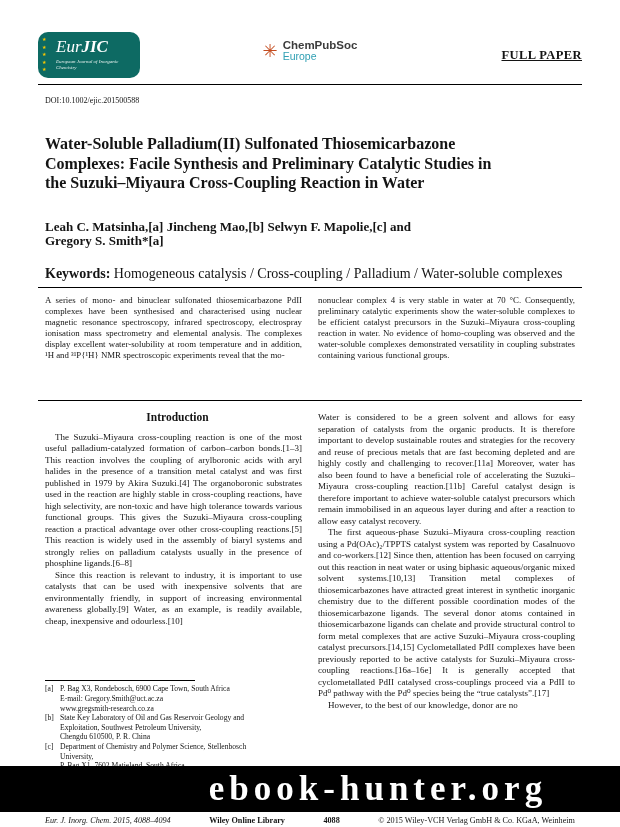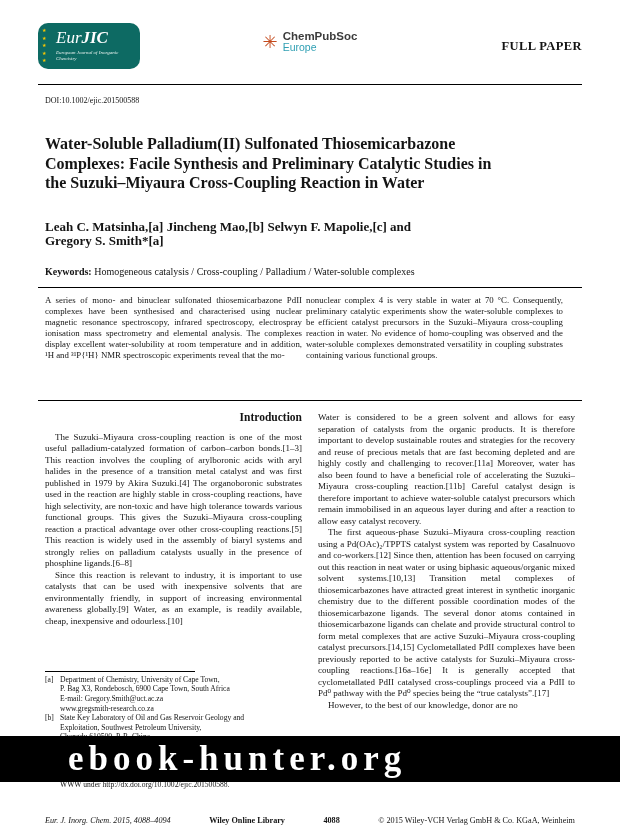--- a/index.html
+++ b/index.html
@@ -2,62 +2,62 @@
 <html><head>
 <meta charset="utf-8">
 <style>
   html,body { margin:0; padding:0; background:#888; }
   .page {
     position:relative; width:620px; height:827px; margin:0 auto;
     background:#ffffff; overflow:hidden;
     font-family:"Liberation Serif","DejaVu Serif",serif; color:#141414;
   }
   
-  .header { position:absolute; top:21px; left:38px; right:38px; height:50px; display:flex; align-items:center; }
+  .header { position:absolute; top:30px; left:38px; right:38px; height:50px; display:flex; align-items:center;text-decoration:underline; }
   .logo { position:relative; width:102px; height:46px; background:#0d6a63; border-radius:10px; color:#fff; overflow:hidden; flex:none; }
   .logo-stars { position:absolute; left:4px; top:4px; color:#f7c600; font-size:5px; line-height:7.5px; text-align:center; }
   .logo-arc { position:absolute; left:-20px; top:-10px; width:46px; height:70px; border:1.5px solid #f7c600; border-radius:50%; border-right-color:transparent; border-top-color:transparent; border-bottom-color:transparent; }
   .logo-main { position:absolute; left:18px; top:5px; }
   .logo-eur { font-style:italic; font-size:17px; font-weight:normal; }
   .logo-jic { font-style:italic; font-size:17px; font-weight:bold; }
   .logo-sub { font-size:5px; line-height:5.5px; width:72px; margin-top:2px; font-style:italic; color:#e8f2ef; }
   .society { position:absolute; left:50%; transform:translateX(-50%); top:9px; display:flex; align-items:center; gap:5px; }
   .soc-icon { font-size:18px; color:#c44b1e; line-height:18px; }
   .soc-name { display:block; font-weight:bold; font-size:11.5px; color:#3c3c3c; font-family:"Liberation Sans",sans-serif; line-height:12px; }
   .soc-region { display:block; font-size:10.5px; color:#2f9fb3; font-family:"Liberation Sans",sans-serif; line-height:11px; }
   .article-type { margin-left:auto; font-weight:bold; font-size:12.5px; letter-spacing:0.4px; }
   .rule { position:absolute; left:38px; right:38px; border-top:1.4px solid #000; }
   .rule-header { top:84px; }
   
   .doi { position:absolute; top:96px; left:45px; font-size:8px; }
   .title { position:absolute; top:134px; left:45px; width:452px; margin:0; font-size:16px; font-weight:bold; line-height:19.5px; }
   .authors { position:absolute; top:220px; left:45px; width:412px; font-size:13px; font-weight:bold; line-height:14px; }
-  .keywords { position:absolute; top:266px; left:45px; width:530px; font-size:10px; }
+  .keywords { position:absolute; top:266px; left:45px; width:530px; font-size:14px; }
   .kw-label { font-weight:bold; }
   .rule-abs-top { top:287px; }
-  .abstract { position:absolute; top:295px; left:45px; width:530px; display:flex; gap:4px; }
+  .abstract { position:absolute; top:295px; left:45px; width:530px; display:flex; gap:16px; }
   .abstract .acol { width:257px; font-size:8.8px; line-height:11px; text-align:justify; }
   .rule-abs-bottom { top:400px; }
   
   .body { position:absolute; top:412px; left:45px; width:530px; height:378px; display:flex; gap:16px; }
   .bcol { width:257px; overflow:hidden; font-size:9px; line-height:11.5px; text-align:justify; display:flex; flex-direction:column; }
-  .section-heading { font-size:11.5px; font-weight:bold; margin:0 0 8px 8px; text-align:right; }
+  .section-heading { font-size:11.5px; font-weight:bold; margin:0 0 8px 8px; text-align:center; }
   .body p { margin:0; }
   .body p.indent { text-indent:10px; }
   
   .footnotes { margin-top:auto; font-size:7.6px; line-height:9.6px; text-align:left; }
   .fn-rule { width:150px; border-top:0.9px solid #000; margin-bottom:3px; }
   .footnote { display:flex; }
   .fn-marker { width:15px; flex:none; }
   .fn-body { flex:1; }
   .supp-icon { display:inline-block; width:7px; height:7px; border:1px solid #444; margin-top:1px; position:relative; }
   .supp-icon::after { content:""; position:absolute; left:1px; top:2px; width:5px; border-top:1px solid #444; box-shadow:0 2px 0 #444; }
   .link { color:#141414; text-decoration:none; }
   
-  .watermark-band { position:absolute; left:0; top:736px; width:620px; height:46px; background:#000; display:flex; align-items:center; z-index:5; }
+  .watermark-band { position:absolute; left:0; top:766px; width:620px; height:46px; background:#000; display:flex; align-items:center; justify-content:center; z-index:5; }
   .watermark-text { color:#fff; font-size:35px; font-weight:bold; letter-spacing:5px; transform:translateX(68px); font-family:"Liberation Serif","DejaVu Serif",serif; }
   
   .footer { position:absolute; left:45px; right:45px; top:816px; display:flex; justify-content:space-between; align-items:baseline; font-size:8.2px; white-space:nowrap; }
   .cite { font-style:italic; }
   .lib { font-weight:bold; }
   .pageno { font-weight:bold; }
 </style>
 </head>
 <body>
 
@@ -102,21 +102,20 @@
     <div class="bcol">
       <h2 class="section-heading">Introduction</h2>
       <p class="indent">The Suzuki–Miyaura cross-coupling reaction is one of the most useful palladium-catalyzed formation of carbon–carbon bonds.[1–3] This reaction involves the coupling of arylboronic acids with aryl halides in the presence of a transition metal catalyst and was first published in 1979 by Akira Suzuki.[4] The organoboronic substrates used in the reaction are highly stable in cross-coupling reactions, have high selectivity, are non-toxic and have high tolerance towards various functional groups. This gives the Suzuki–Miyaura cross-coupling reaction a practical advantage over other cross-coupling reactions.[5] This reaction is widely used in the assembly of biaryl systems and strongly relies on palladium catalysts usually in the presence of phosphine ligands.[6–8]</p>
       <p class="indent">Since this reaction is relevant to industry, it is important to use catalysts that can be used with inexpensive solvents that are environmentally friendly, in support of increasing environmental awareness globally.[9] Water, as an example, is readily available, cheap, inexpensive and odourless.[10]</p>
 
       <div class="footnotes">
         <div class="fn-rule"></div>
         <div class="footnote">
           <span class="fn-marker">[a]</span>
           <div class="fn-body">
-            <div>Department of Chemistry, University of Cape Town,</div>
             <div>P. Bag X3, Rondebosch, 6900 Cape Town, South Africa</div>
             <div class="link">E-mail: Gregory.Smith@uct.ac.za</div>
             <div class="link">www.gregsmith-research.co.za</div>
           </div>
         </div>
         <div class="footnote">
           <span class="fn-marker">[b]</span>
           <div class="fn-body">
             <div>State Key Laboratory of Oil and Gas Reservoir Geology and</div>
             <div>Exploitation, Southwest Petroleum University,</div>

